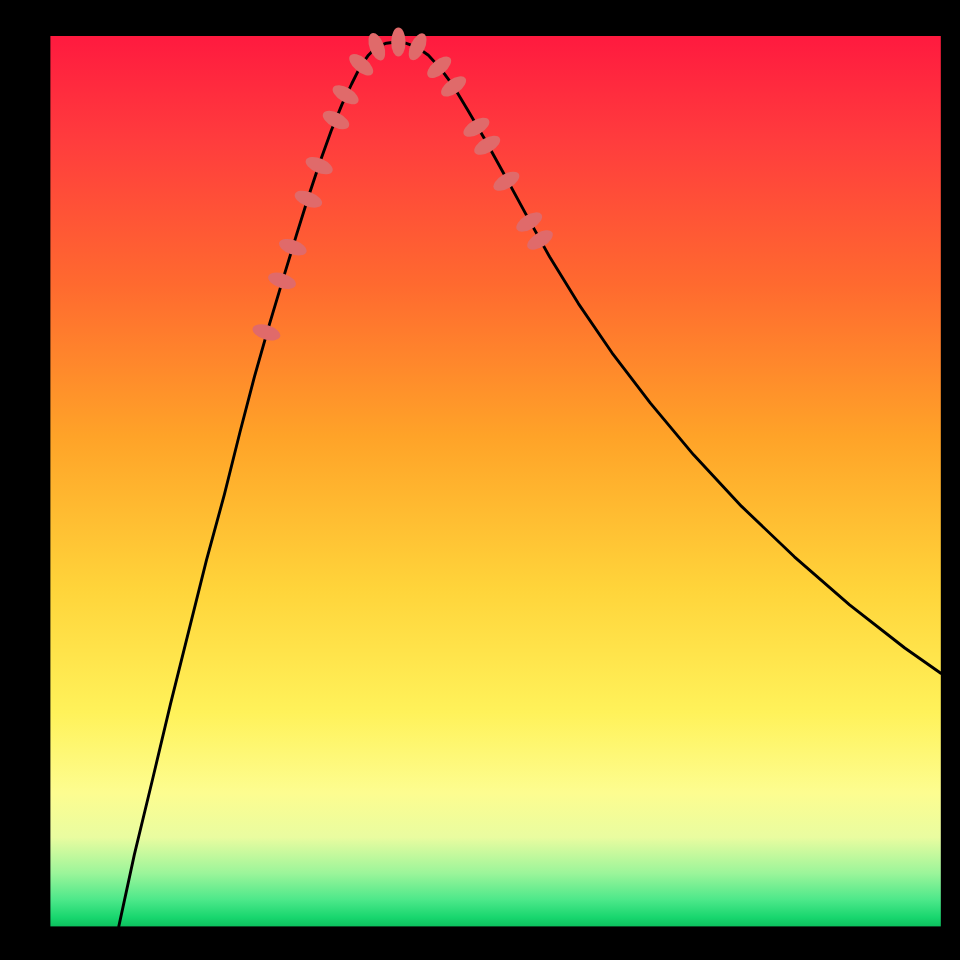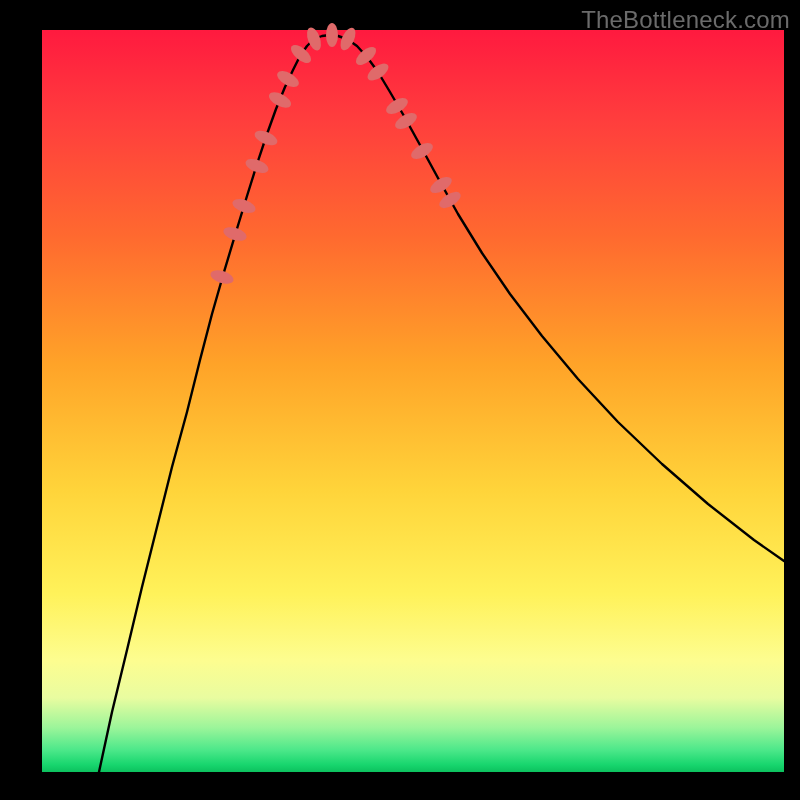--- a/index.html
+++ b/index.html
@@ -83,14 +83,13 @@
           <ellipse cx="0" cy="0" rx="6" ry="12" fill="#e06a6a" transform="translate(324 26) rotate(50)"></ellipse>
           <ellipse cx="0" cy="0" rx="6" ry="12" fill="#e06a6a" transform="translate(336 42) rotate(55)"></ellipse>
           <ellipse cx="0" cy="0" rx="6" ry="12" fill="#e06a6a" transform="translate(355 76) rotate(60)"></ellipse>
           <ellipse cx="0" cy="0" rx="6" ry="12" fill="#e06a6a" transform="translate(364 91) rotate(60)"></ellipse>
           <ellipse cx="0" cy="0" rx="6" ry="12" fill="#e06a6a" transform="translate(380 121) rotate(60)"></ellipse>
           <ellipse cx="0" cy="0" rx="6" ry="12" fill="#e06a6a" transform="translate(399 155) rotate(59)"></ellipse>
           <ellipse cx="0" cy="0" rx="6" ry="12" fill="#e06a6a" transform="translate(408 170) rotate(58)"></ellipse>
         </g>
     </svg>
   </div>
-  <div class="watermark">TheBottleneck.com</div>
 </div>
 
 </body></html>

